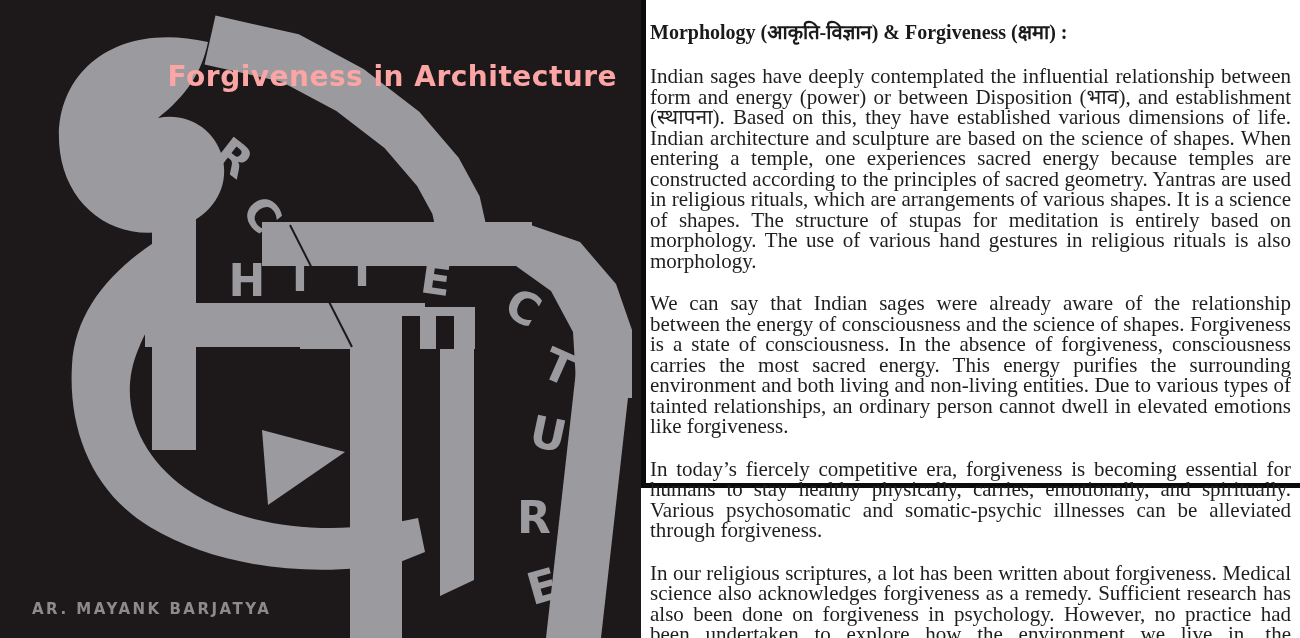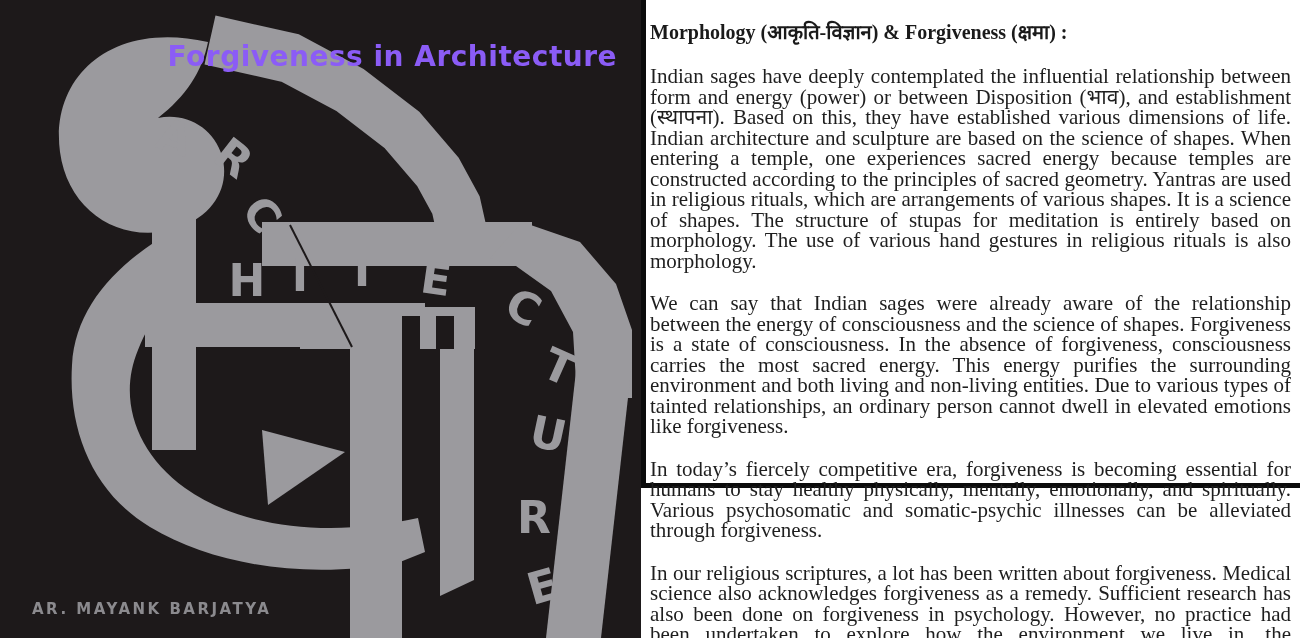--- a/index.html
+++ b/index.html
@@ -2,23 +2,23 @@
 <html><head>
 <meta charset="utf-8">
 <style>
   html,body{margin:0;padding:0;}
   body{width:1300px;height:638px;overflow:hidden;background:#ffffff;
        font-family:"Liberation Serif", serif;}
   .spread{position:relative;width:1300px;height:638px;display:flex;}
 
   
   .cover{position:relative;width:641px;height:638px;background:#1d191a;flex:0 0 641px;overflow:hidden;}
-  .cover-title{position:absolute;top:40px;right:24px;
+  .cover-title{position:absolute;top:60px;right:24px;
        font-family:"DejaVu Sans", sans-serif;font-weight:bold;font-size:28px;
-       color:#8b5cf6;letter-spacing:.5px;white-space:nowrap;}
+       color:#fca5a5;letter-spacing:.5px;white-space:nowrap;}
   .cover-author{position:absolute;left:32px;bottom:20px;
        font-family:"DejaVu Sans", sans-serif;font-weight:bold;font-size:15px;
        color:#8b8a8e;letter-spacing:2.5px;white-space:nowrap;}
   .art{position:absolute;left:0;top:0;}
   .art text{font-family:"DejaVu Sans", sans-serif;font-weight:bold;fill:#9b9a9e;}
 
   
   .page{position:relative;flex:1;height:488px;background:#ffffff;box-sizing:border-box;
         border-left:5px solid #0b0b0b;border-bottom:5px solid #0b0b0b;
         padding:14px 9px 0 4px;}
@@ -82,17 +82,17 @@
     </svg>
 
     <div class="cover-title">Forgiveness in Architecture</div>
     <div class="cover-author">AR. MAYANK BARJATYA</div>
   </div>
 
   <div class="page">
     <h1>Morphology (आकृति-विज्ञान) &amp; Forgiveness (क्षमा) :</h1>
     <p>Indian sages have deeply contemplated the influential relationship between form and energy (power) or between Disposition (भाव), and establishment (स्थापना). Based on this, they have established various dimensions of life. Indian architecture and sculpture are based on the science of shapes. When entering a temple, one experiences sacred energy because temples are constructed according to the principles of sacred geometry. Yantras are used in religious rituals, which are arrangements of various shapes. It is a science of shapes. The structure of stupas for meditation is entirely based on morphology. The use of various hand gestures in religious rituals is also morphology.</p>
     <p>We can say that Indian sages were already aware of the relationship between the energy of consciousness and the science of shapes. Forgiveness is a state of consciousness. In the absence of forgiveness, consciousness carries the most sacred energy. This energy purifies the surrounding environment and both living and non-living entities. Due to various types of tainted relationships, an ordinary person cannot dwell in elevated emotions like forgiveness.</p>
-    <p>In today’s fiercely competitive era, forgiveness is becoming essential for humans to stay healthy physically, mentally, emotionally, and spiritually. Various psychosomatic and somatic-psychic illnesses can be alleviated through forgiveness.</p>
+    <p>In today’s fiercely competitive era, forgiveness is becoming essential for humans to stay healthy physically, carries, emotionally, and spiritually. Various psychosomatic and somatic-psychic illnesses can be alleviated through forgiveness.</p>
     <p>In our religious scriptures, a lot has been written about forgiveness. Medical science also acknowledges forgiveness as a remedy. Sufficient research has also been done on forgiveness in psychology. However, no practice had been undertaken to explore how the environment we live in, the surroundings we inhabit, the ambiance we dwell in—our homes, temples, our resources for sitting, standing, and sleeping, our clothing, the adornment of our bodies, the pictures on our walls, etc.—can help us stay and acquire forgiveness.</p>
   </div>
 
 </div>
 
 </body></html>

